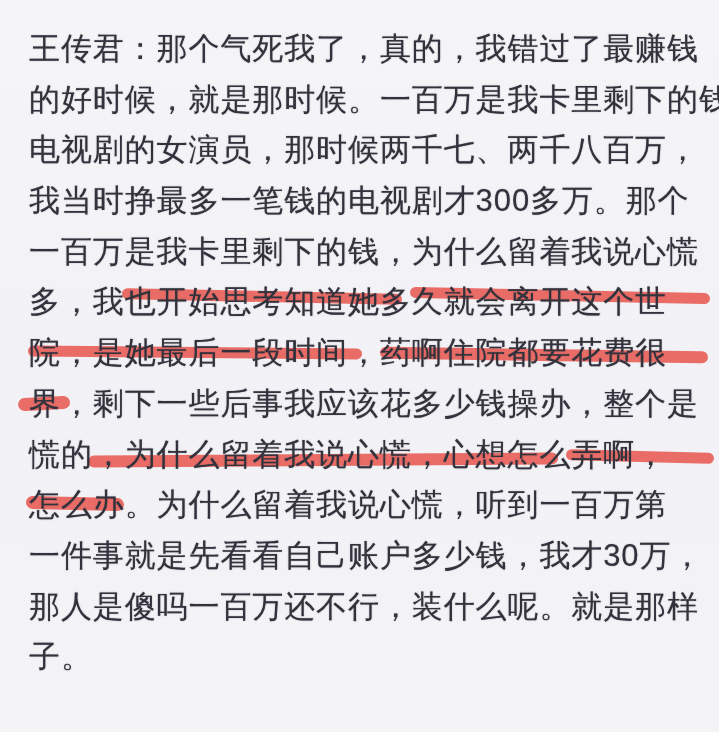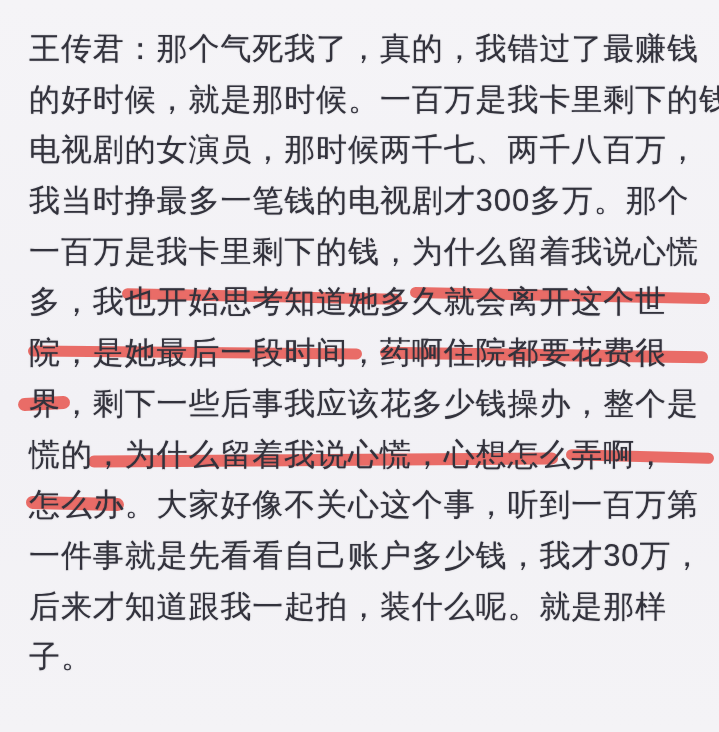--- a/index.html
+++ b/index.html
@@ -62,19 +62,19 @@
   <div class="transcript">
     <div class="line">王传君：那个气死我了，真的，我错过了最赚钱</div>
     <div class="line">的好时候，就是那时候。一百万是我卡里剩下的钱</div>
     <div class="line">电视剧的女演员，那时候两千七、两千八百万，</div>
     <div class="line">我当时挣最多一笔钱的电视剧才300多万。那个</div>
     <div class="line">一百万是我卡里剩下的钱，为什么留着我说心慌</div>
     <div class="line">多，我也开始思考知道她多久就会离开这个世</div>
     <div class="line">院，是她最后一段时间，药啊住院都要花费很</div>
     <div class="line">界，剩下一些后事我应该花多少钱操办，整个是</div>
     <div class="line">慌的，为什么留着我说心慌，心想怎么弄啊，</div>
-    <div class="line">怎么办。大家好像不关心这个事，听到一百万第</div>
+    <div class="line">怎么办。为什么留着我说心慌，听到一百万第</div>
     <div class="line">一件事就是先看看自己账户多少钱，我才30万，</div>
-    <div class="line">后来才知道跟我一起拍，装什么呢。就是那样</div>
+    <div class="line">那人是傻吗一百万还不行，装什么呢。就是那样</div>
     <div class="line">子。</div>
   </div>
 
 </div>
 
 </body></html>

